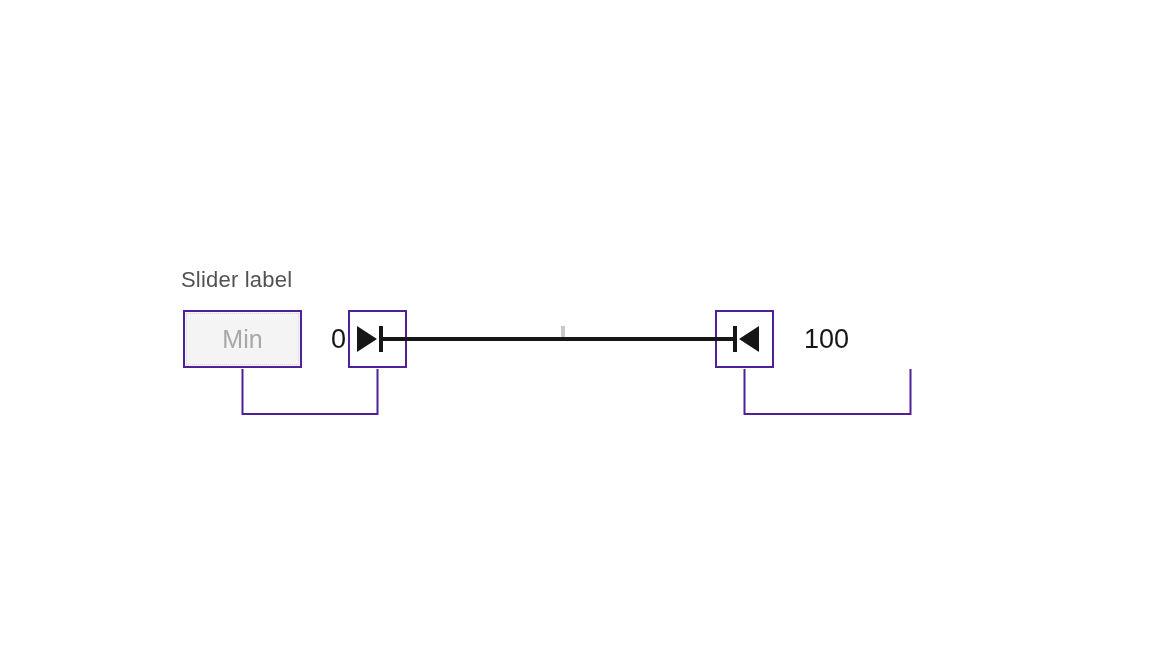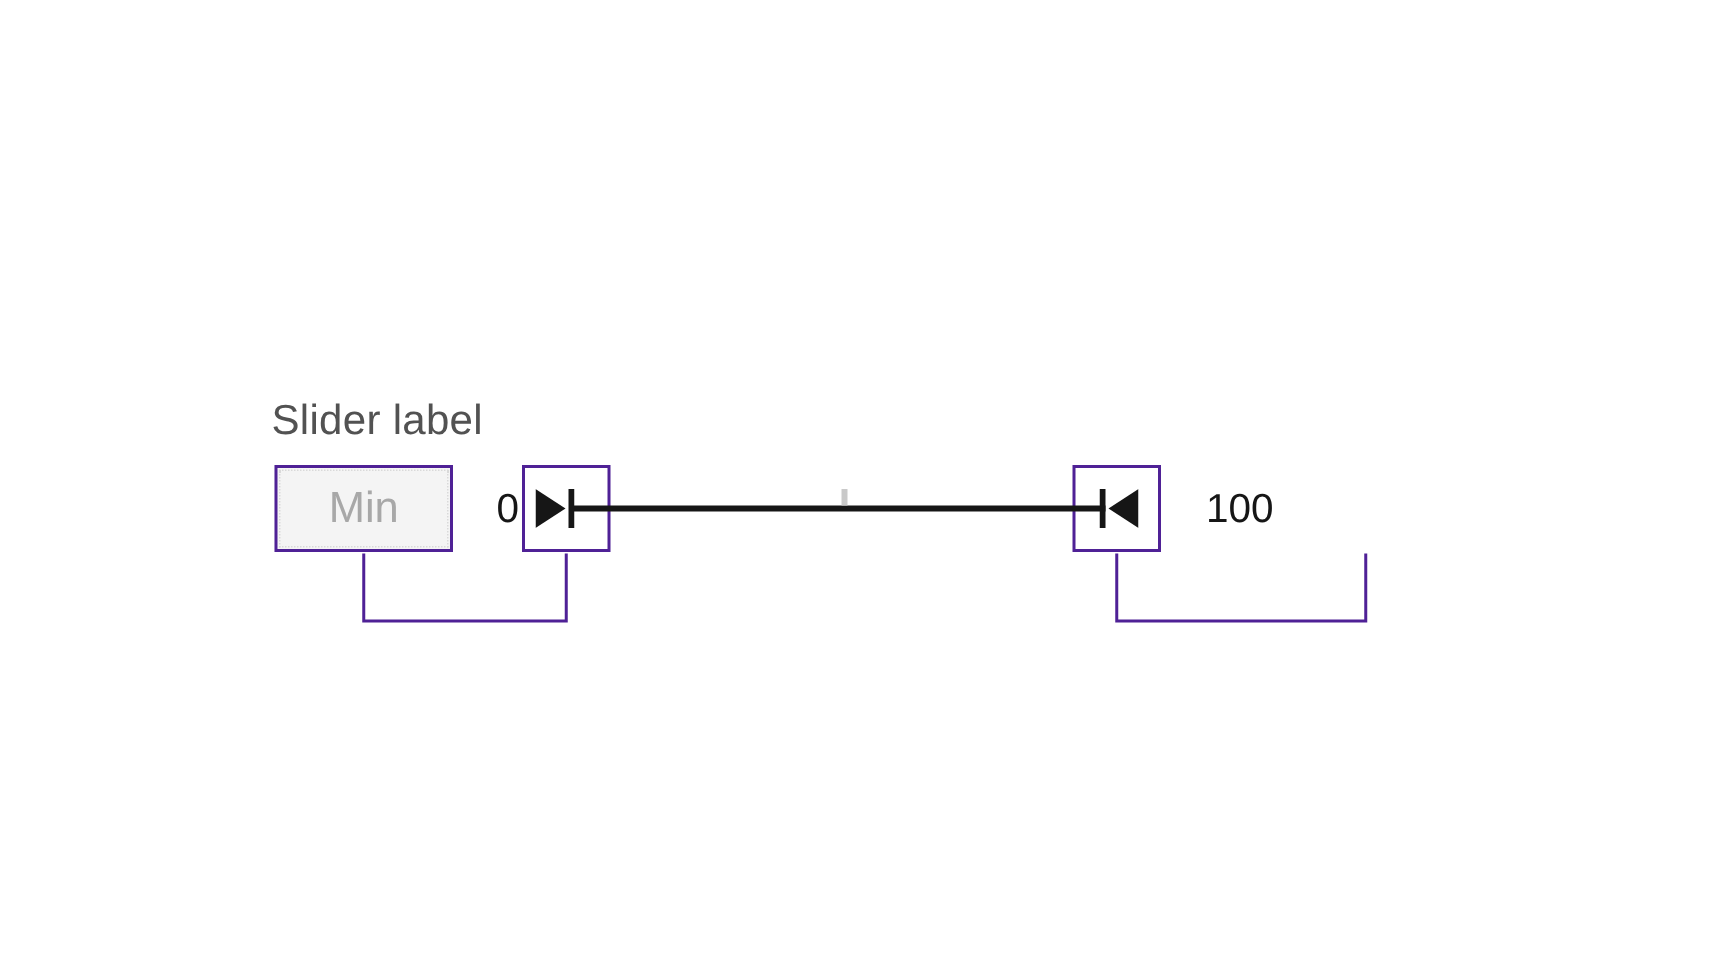--- a/index.html
+++ b/index.html
@@ -17,31 +17,31 @@
   html,body{background:#fff;}
   body{font-family:"Liberation Sans", sans-serif;}
   .canvas{
     position:relative;
     width:1152px;height:648px;
     background:var(--background);
     overflow:hidden;
   }
   .slider-label{
     position:absolute;left:181px;top:267px;
-    font-size:28px;line-height:26px;
+    font-size:22px;line-height:26px;
     color:var(--label_gray);
     letter-spacing:0.2px;
     z-index:2;
   }
   .io-box{
     position:absolute;top:310px;width:119px;height:58px;
     border:2px solid var(--annotation_purple);
     background:var(--input_fill);
     display:flex;align-items:center;justify-content:center;
-    font-size:29px;color:var(--placeholder_gray);
+    font-size:25px;color:var(--placeholder_gray);
     z-index:2;
   }
   .io-box::before{
     content:"";position:absolute;inset:1px;
     border:1px dotted var(--inner_dotted);
     pointer-events:none;
   }
   .io-box .ph{position:relative;z-index:1;}
   .min-box{left:183px;}
   .max-box{left:851px;}

